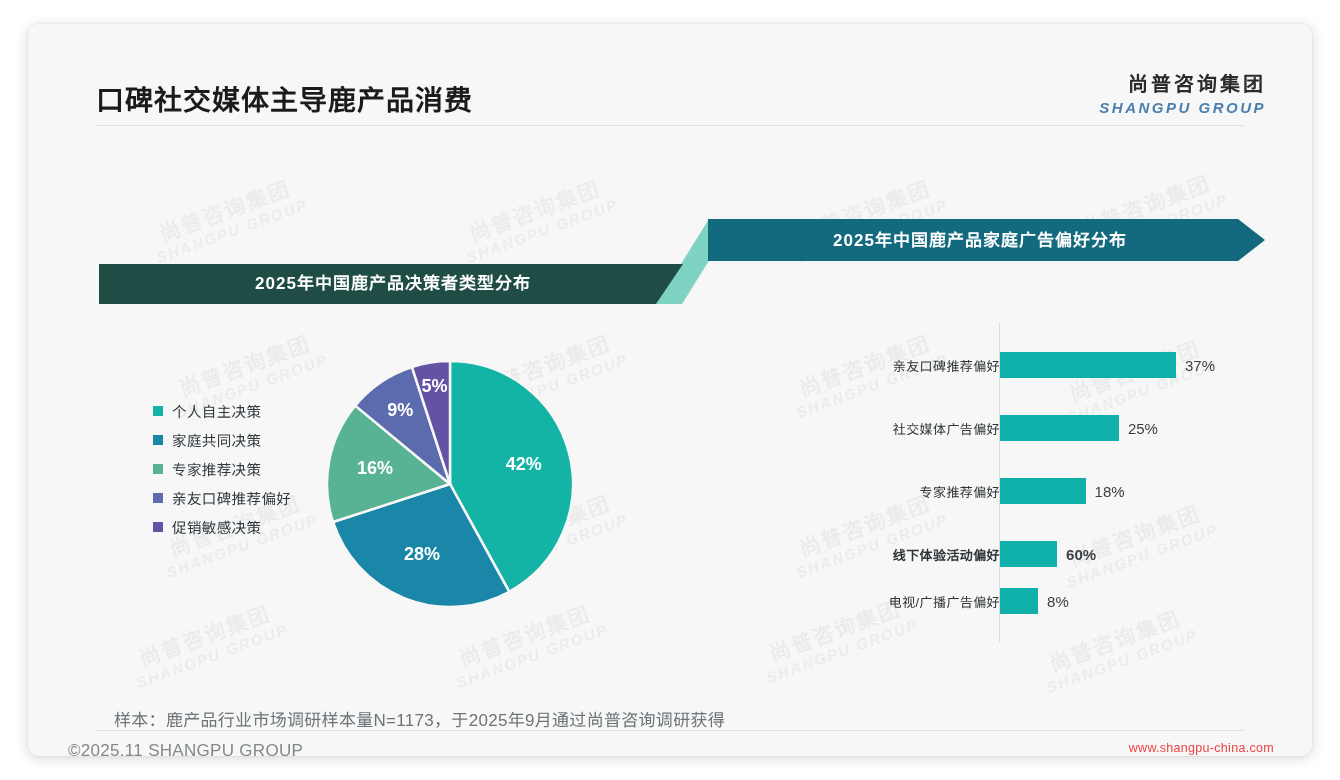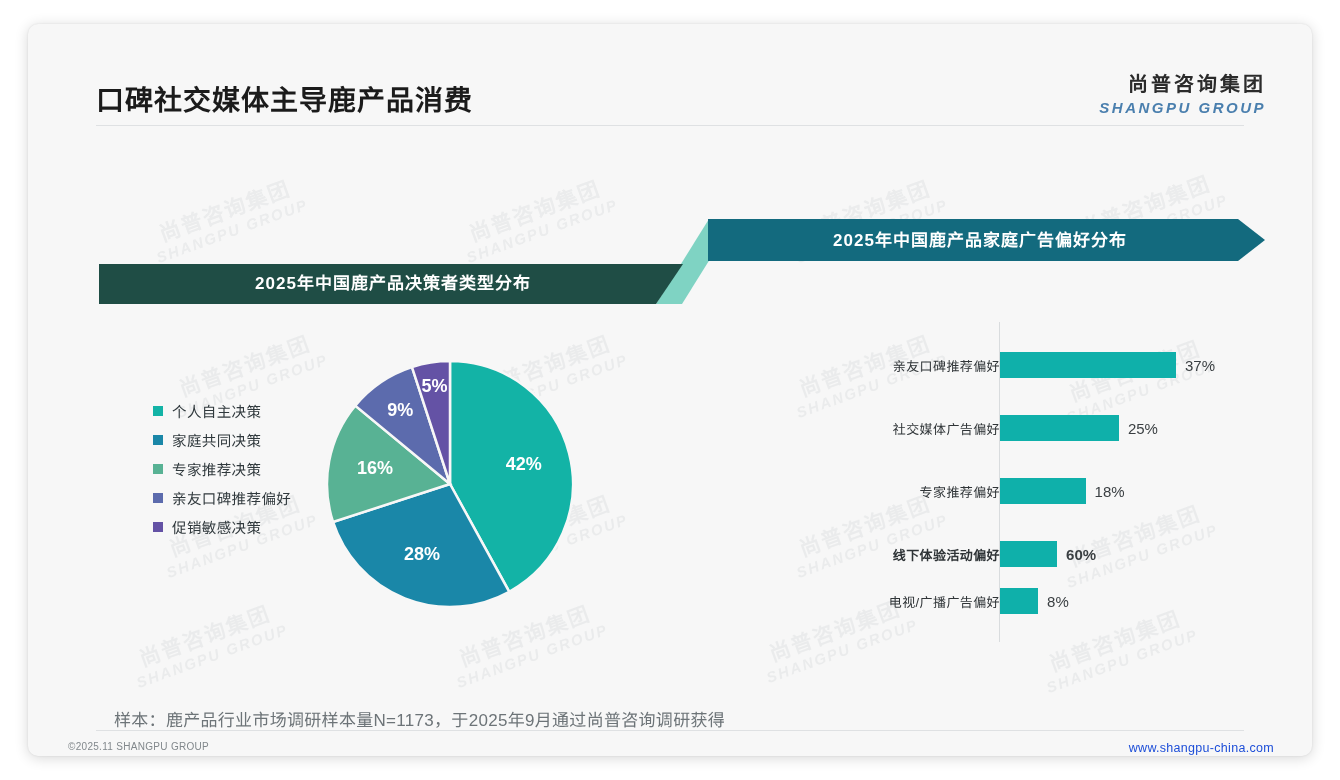--- a/index.html
+++ b/index.html
@@ -207,31 +207,31 @@
     top: 706px;
     width: 1148px;
     height: 1px;
     background: #dfe1e3;
     z-index: 5;
   }
   .footer-left {
     position: absolute;
     left: 40px;
     top: 717px;
-    font-size: 10px;
+    font-size: 17px;
     color: #82888c;
     letter-spacing: 0.3px;
     z-index: 5;
   }
   .footer-right {
     position: absolute;
     right: 38px;
     top: 717px;
     font-size: 12.5px;
-    color: #1d4ed8;
+    color: #ef4444;
     letter-spacing: 0.3px;
     z-index: 5;
   }
 </style>
 </head>
 <body>
 
 <div id="slide">
 
   <div class="wm-layer" id="wm-layer">

